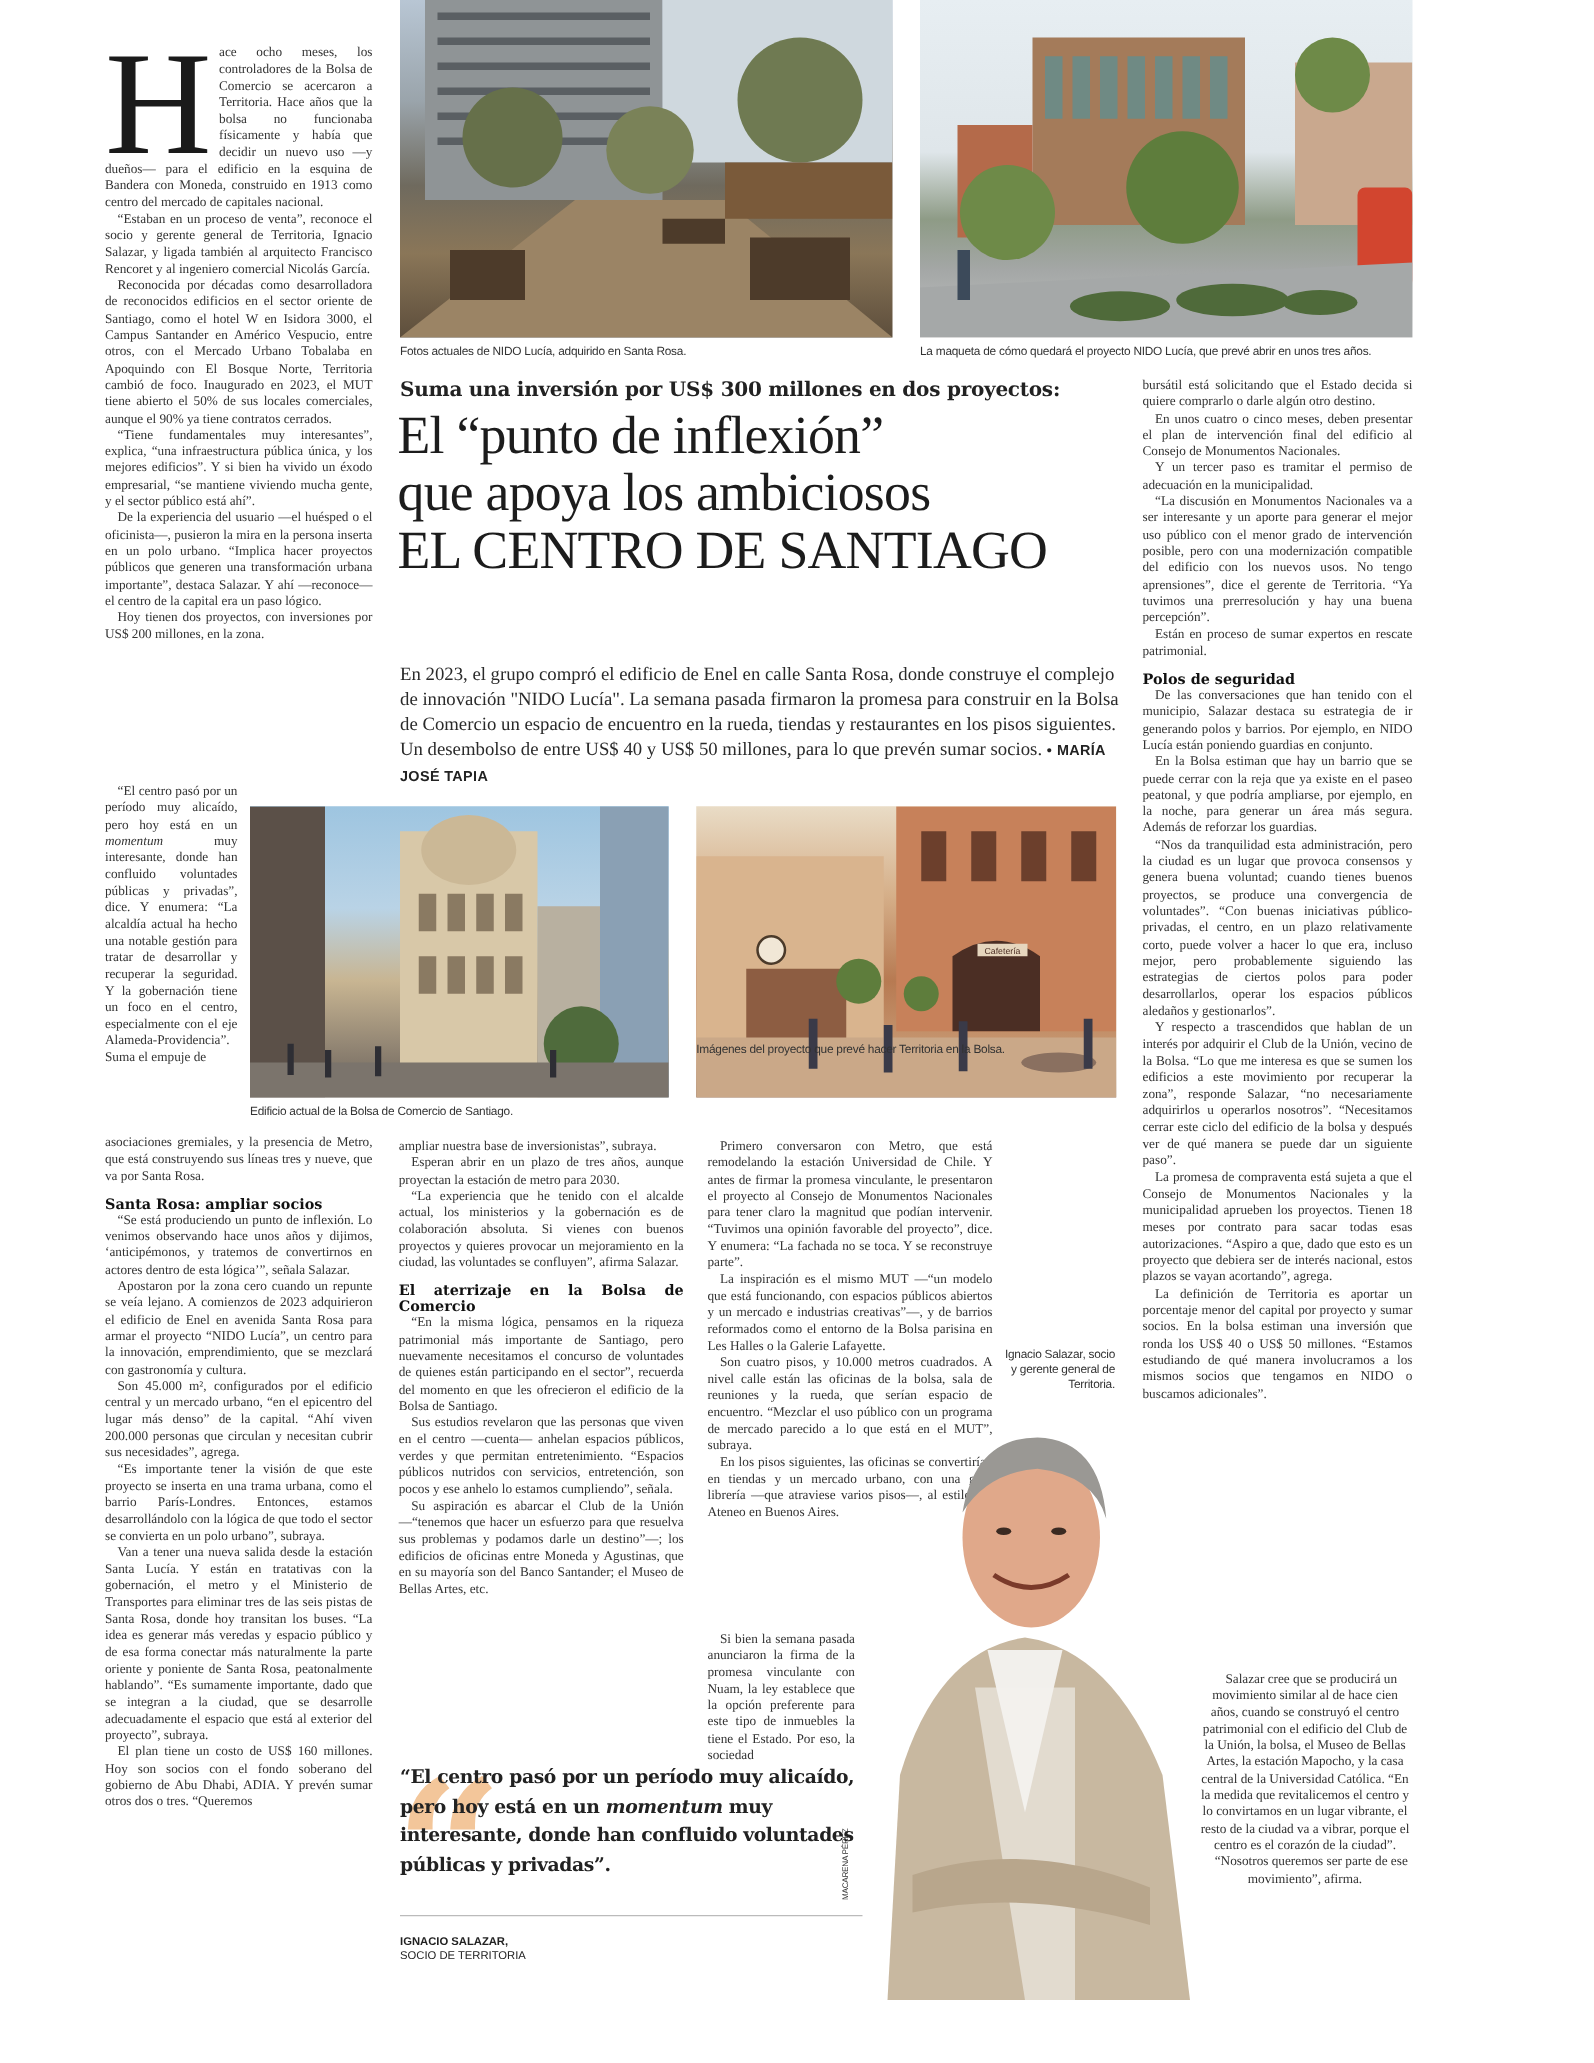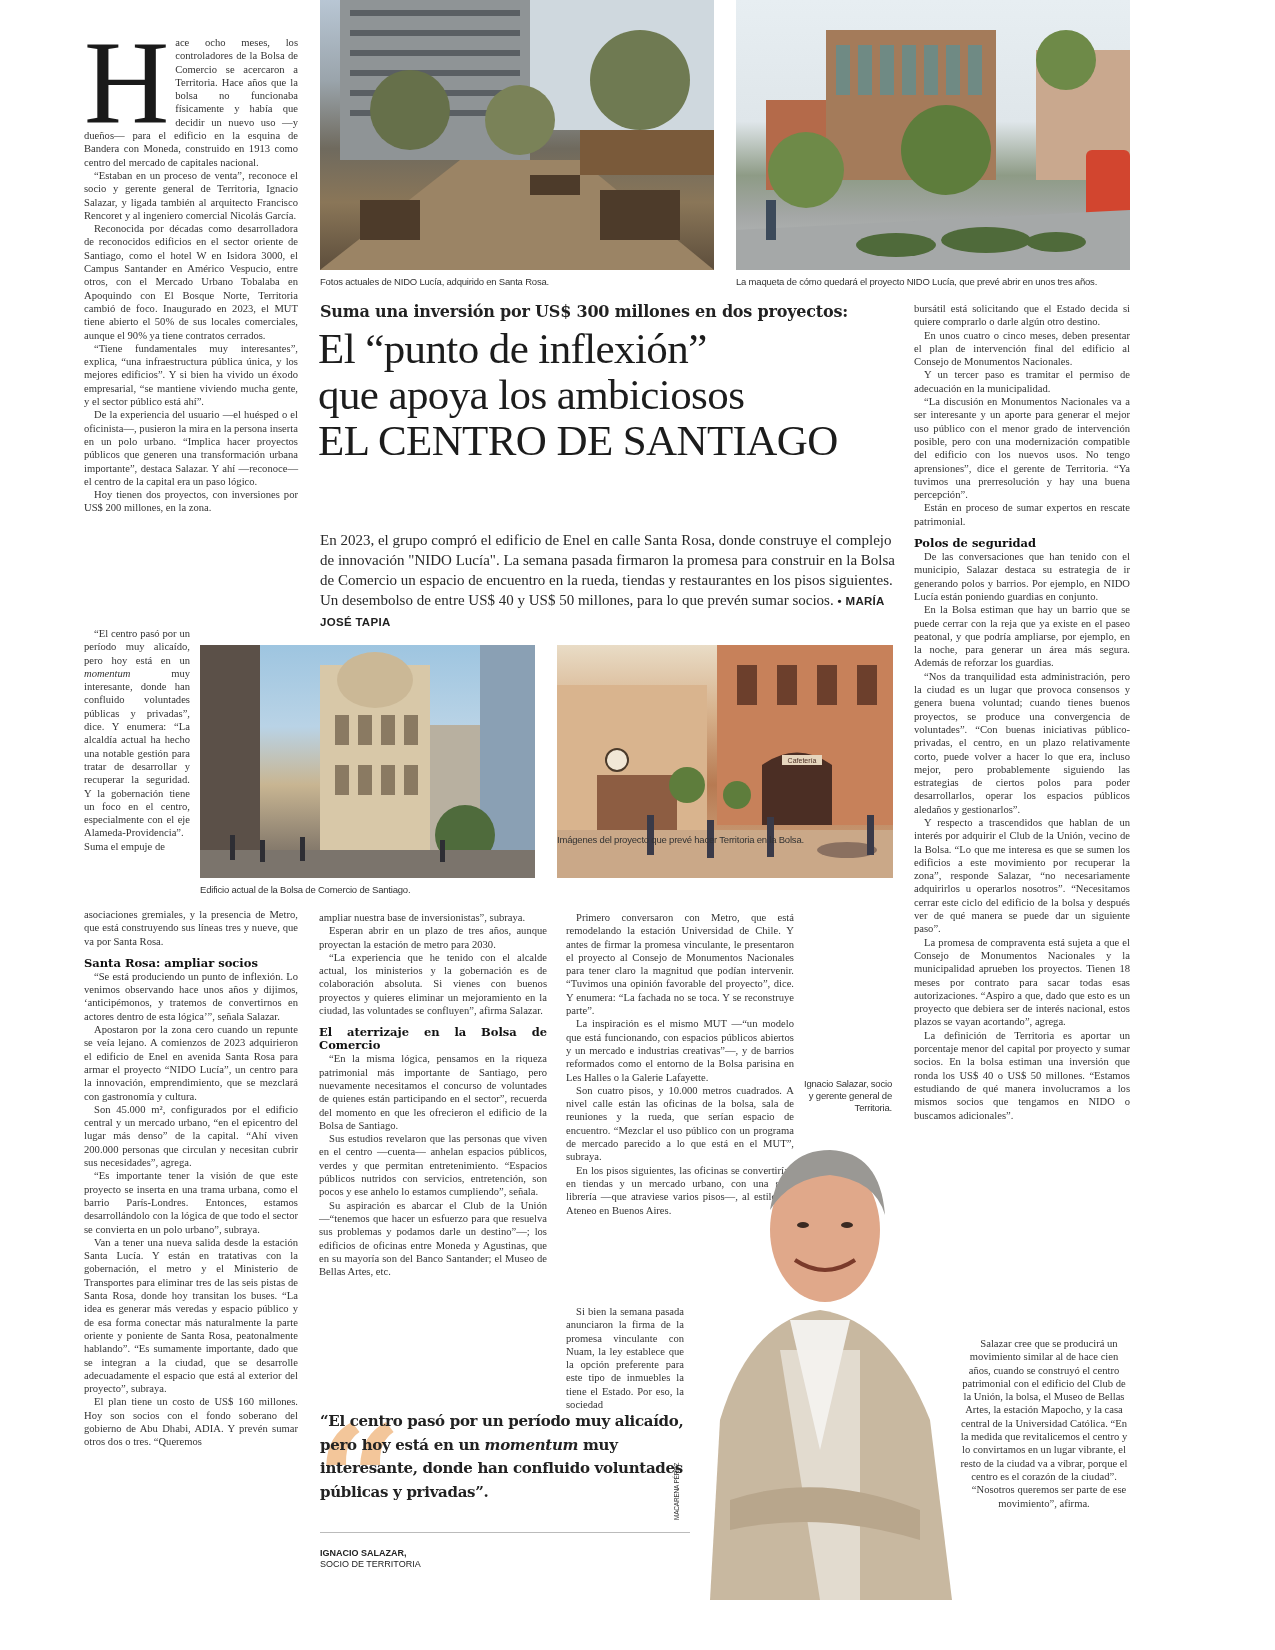--- a/index.html
+++ b/index.html
@@ -187,21 +187,21 @@
         <rect x="210" y="172" width="7" height="40"></rect>
         <rect x="310" y="170" width="7" height="40"></rect>
       </g>
   </svg>
 </div>
 <div class="abs caption" style="left:557px;top:834px;">Imágenes del proyecto que prevé hacer Territoria en la Bolsa.</div>
 
 <div class="abs body-text" style="left:319px;top:911px;width:228px;">
   <p class="noindent">ampliar nuestra base de inversionistas”, subraya.</p>
   <p>Esperan abrir en un plazo de tres años, aunque proyectan la estación de metro para 2030.</p>
-  <p>“La experiencia que he tenido con el alcalde actual, los ministerios y la gobernación es de colaboración absoluta. Si vienes con buenos proyectos y quieres eliminar un mejoramiento en la ciudad, las voluntades se confluyen”, afirma Salazar.</p>
+  <p>“La experiencia que he tenido con el alcalde actual, los ministerios y la gobernación es de colaboración absoluta. Si vienes con buenos proyectos y quieres provocar un mejoramiento en la ciudad, las voluntades se confluyen”, afirma Salazar.</p>
   <div class="subhead">El aterrizaje en la Bolsa de Comercio</div>
   <p>“En la misma lógica, pensamos en la riqueza patrimonial más importante de Santiago, pero nuevamente necesitamos el concurso de voluntades de quienes están participando en el sector”, recuerda del momento en que les ofrecieron el edificio de la Bolsa de Santiago.</p>
   <p>Sus estudios revelaron que las personas que viven en el centro —cuenta— anhelan espacios públicos, verdes y que permitan entretenimiento. “Espacios públicos nutridos con servicios, entretención, son pocos y ese anhelo lo estamos cumpliendo”, señala.</p>
   <p>Su aspiración es abarcar el Club de la Unión —“tenemos que hacer un esfuerzo para que resuelva sus problemas y podamos darle un destino”—; los edificios de oficinas entre Moneda y Agustinas, que en su mayoría son del Banco Santander; el Museo de Bellas Artes, etc.</p>
 </div>
 
 <div class="abs body-text" style="left:566px;top:911px;width:228px;">
   <p>Primero conversaron con Metro, que está remodelando la estación Universidad de Chile. Y antes de firmar la promesa vinculante, le presentaron el proyecto al Consejo de Monumentos Nacionales para tener claro la magnitud que podían intervenir. “Tuvimos una opinión favorable del proyecto”, dice. Y enumera: “La fachada no se toca. Y se reconstruye parte”.</p>
   <p>La inspiración es el mismo MUT —“un modelo que está funcionando, con espacios públicos abiertos y un mercado e industrias creativas”—, y de barrios reformados como el entorno de la Bolsa parisina en Les Halles o la Galerie Lafayette.</p>
   <p>Son cuatro pisos, y 10.000 metros cuadrados. A nivel calle están las oficinas de la bolsa, sala de reuniones y la rueda, que serían espacio de encuentro. “Mezclar el uso público con un programa de mercado parecido a lo que está en el MUT”, subraya.</p>

